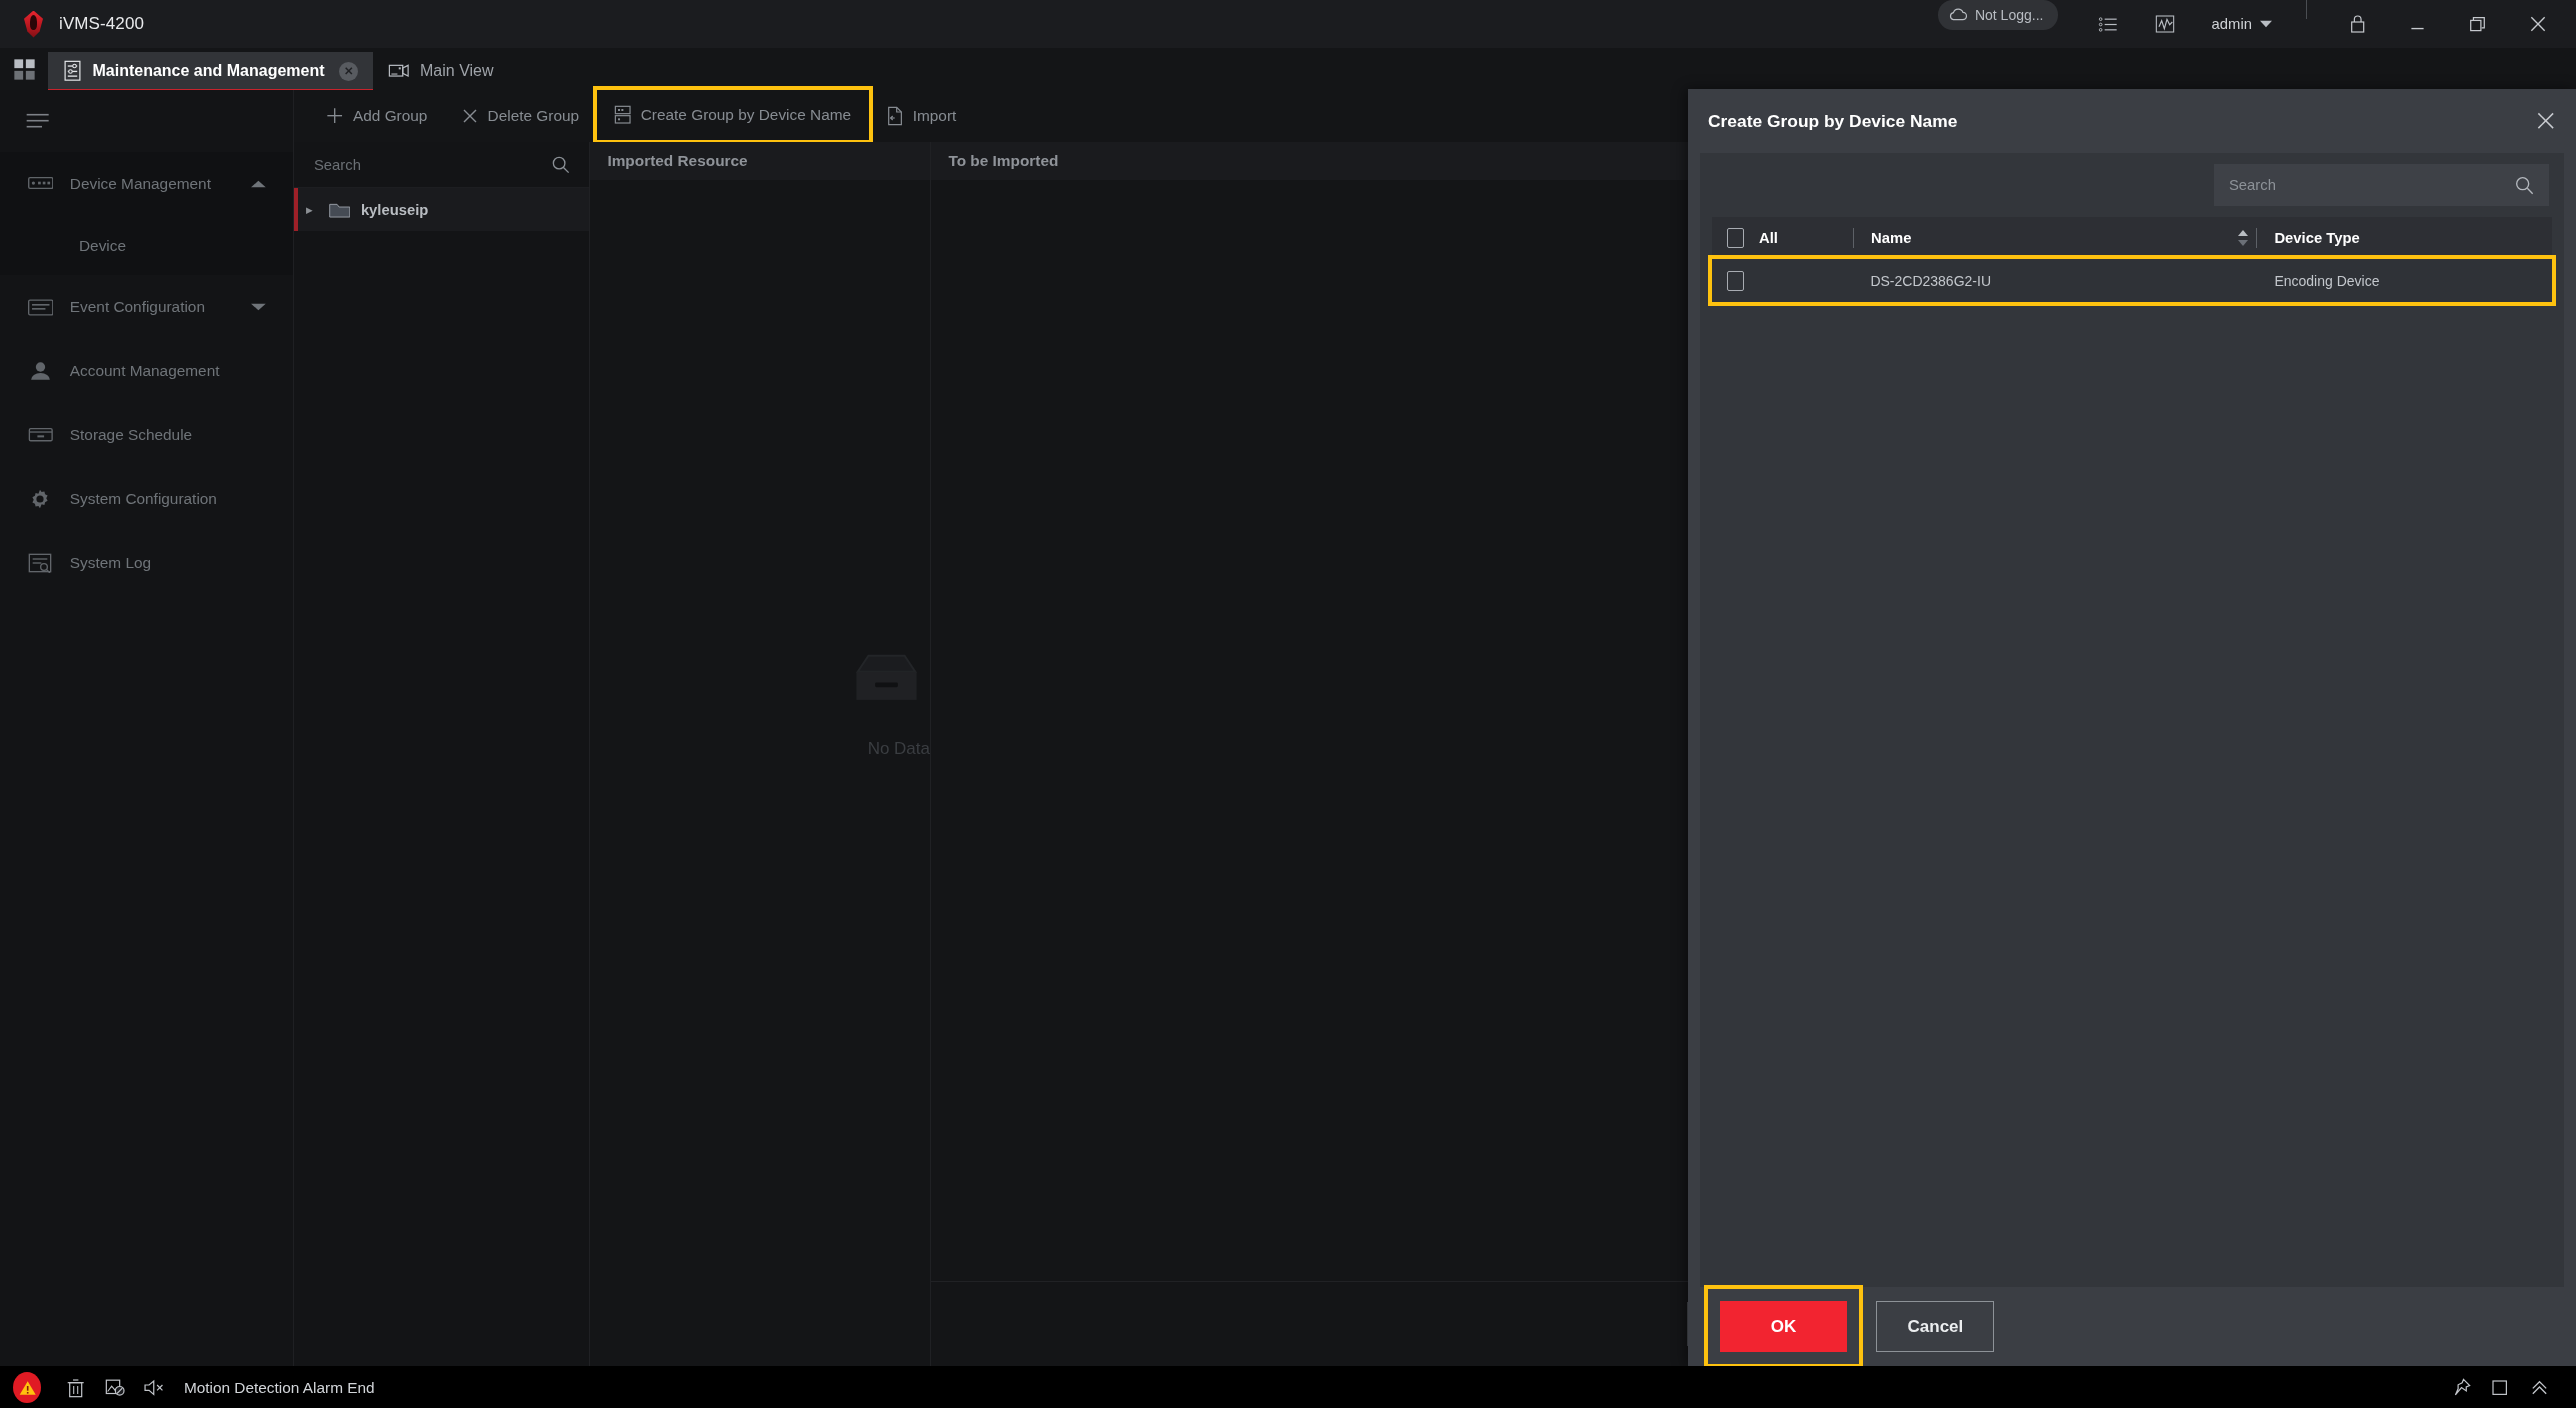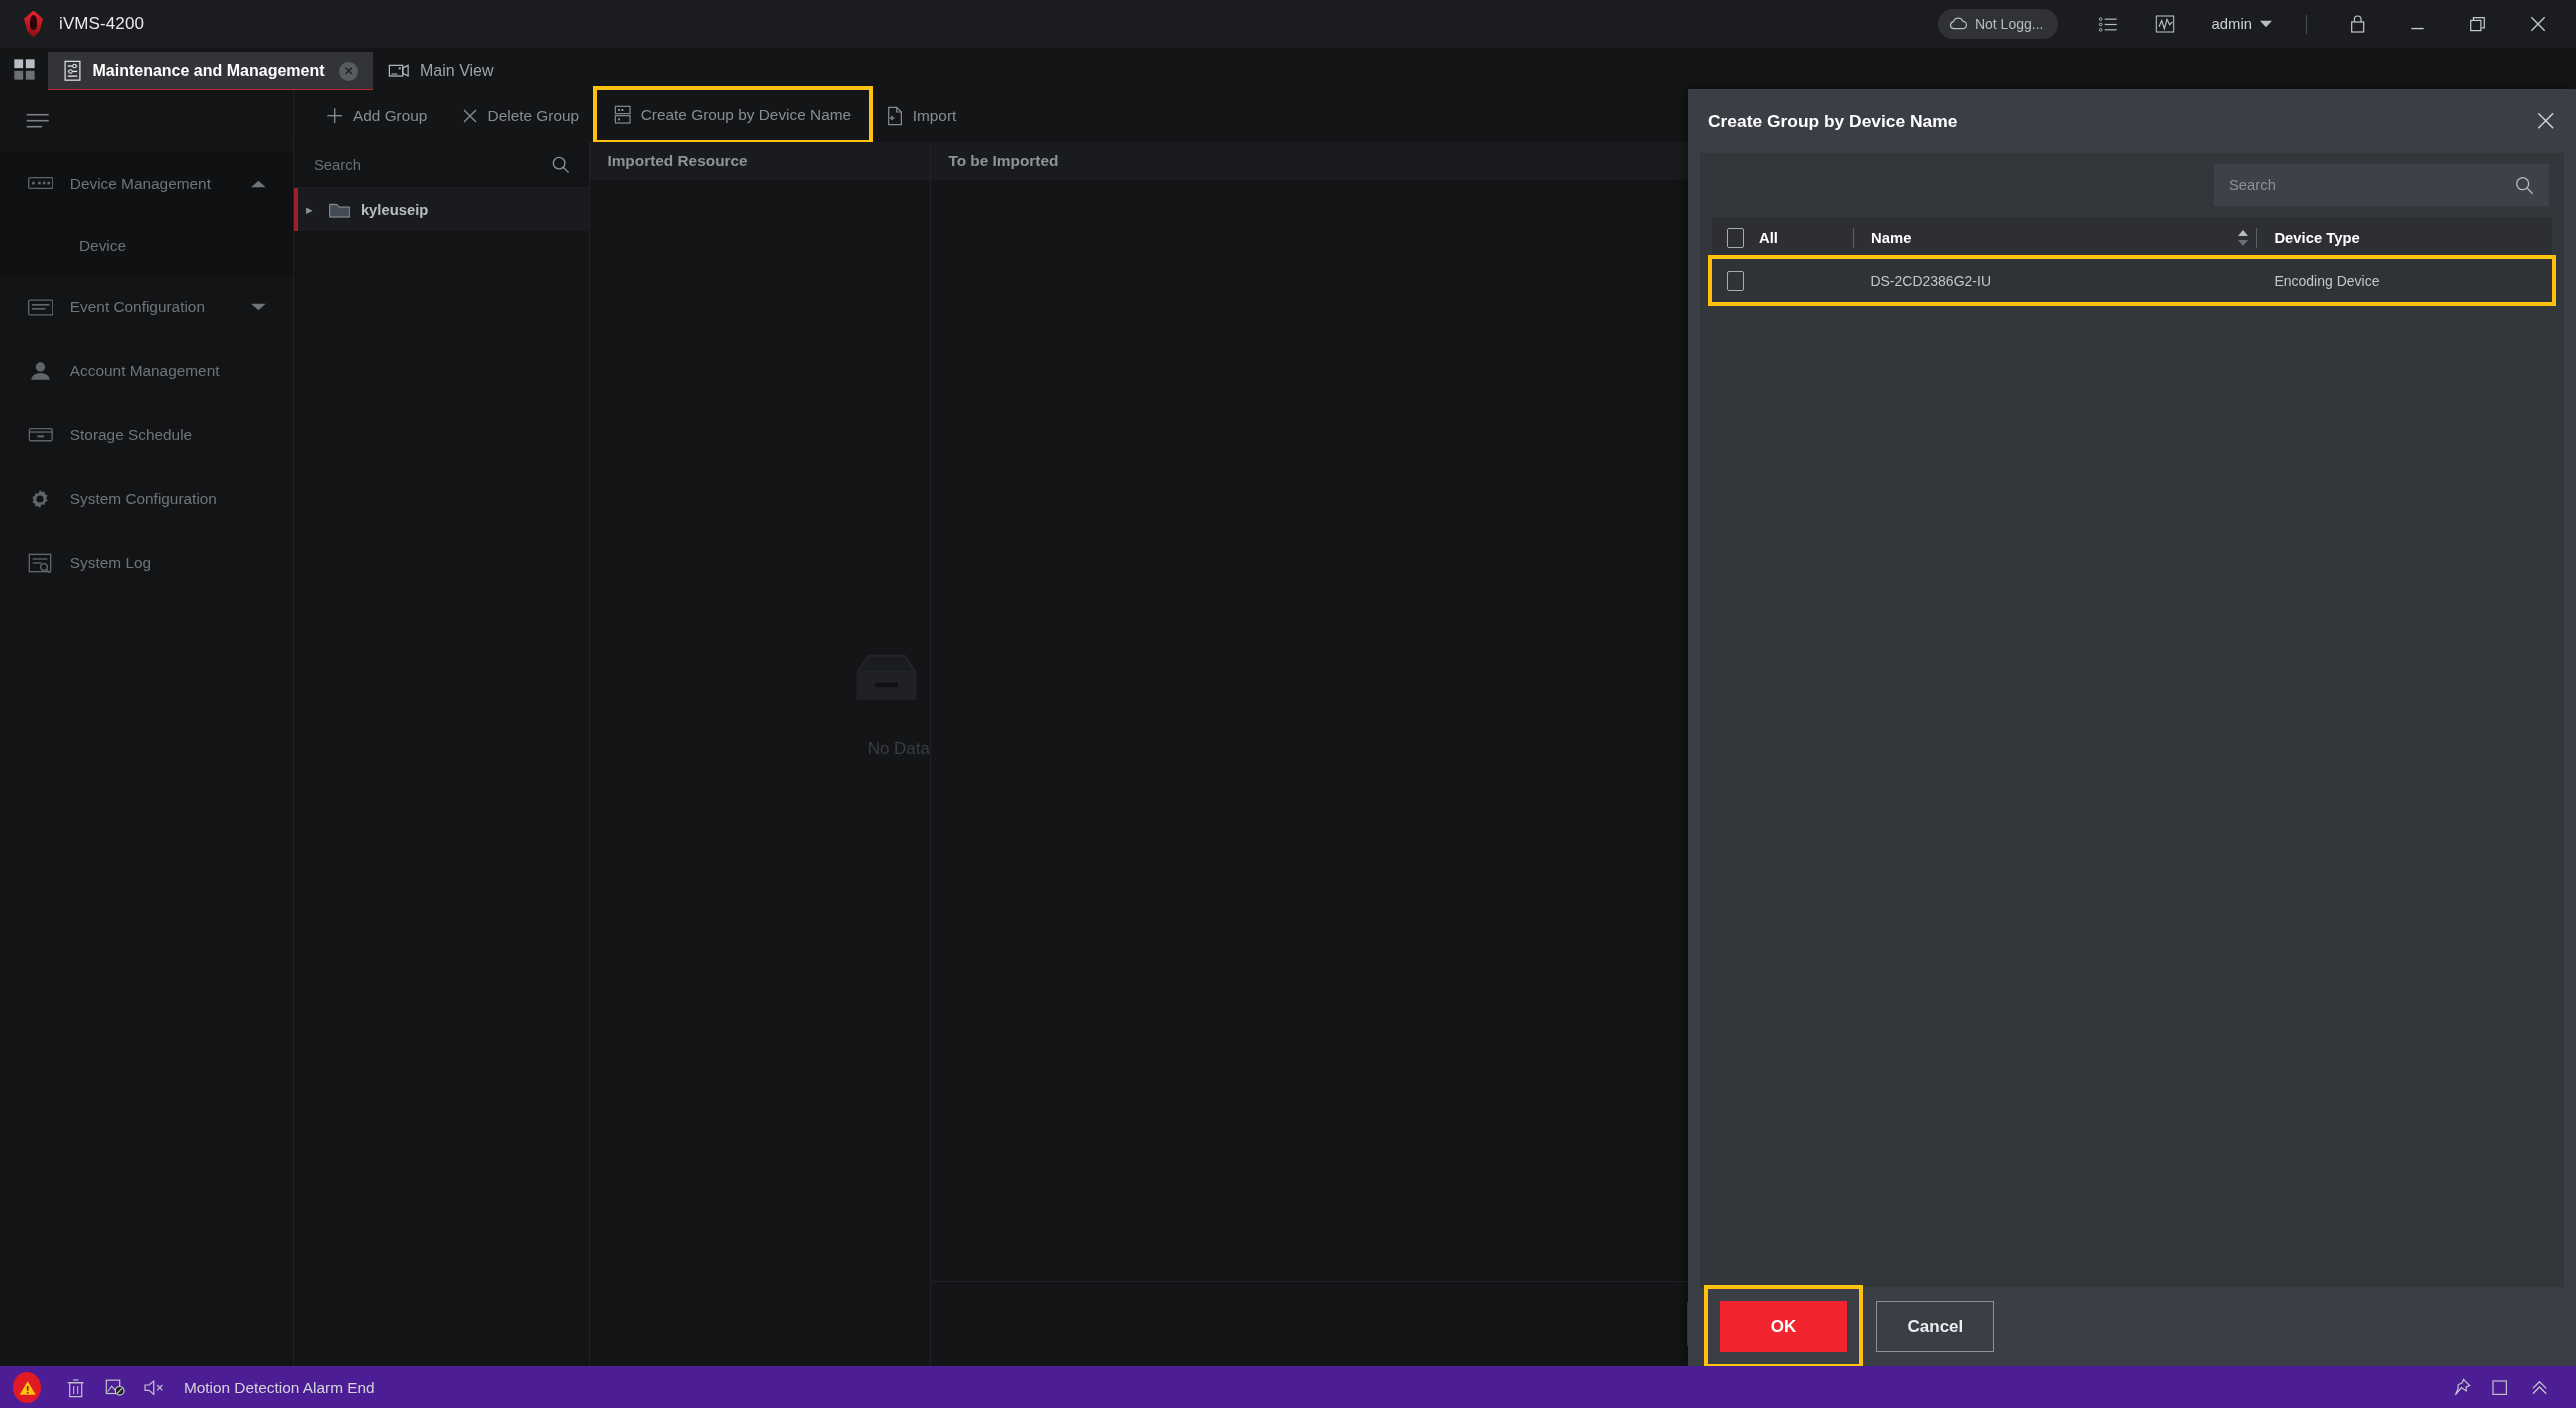--- a/index.html
+++ b/index.html
@@ -26,21 +26,21 @@
     clip-path: polygon(50% 0%, 100% 30%, 82% 78%, 50% 100%, 18% 78%, 0% 30%);
   }
   .logo-mark .d2 {
     position:absolute; left:10px; top:6px; width:7.4px; height:14.8px;
     background:#2a0608; border-radius: 50% 50% 40% 40%;
   }
   .app-title {
     margin-left: 12px; font-size: 17px; color: #e9eaec; letter-spacing: 0.1px;
   }
   .tb-right {
-    margin-left: auto; display: flex; align-items: center; height: 48px;
+    margin-left: auto; display: flex; height: 48px;
     padding-right: 17.4px; gap: 18px;
   }
   .pill {
     display:flex; align-items:center; gap:6.7px;
     background:#303236; border-radius: 14.8px; height: 29.5px;
     padding: 0 14.8px 0 10.7px; color:#b9bdc3; font-size: 14px; margin-right: 12px;
   }
   .ico { display:inline-flex; align-items:center; justify-content:center; }
   .tb-ico { width: 39px; height: 48px; color:#b9bdc3; }
   .tb-user { font-size: 14.8px; color:#cfd2d6; padding: 0 4px 0 9.4px; display:flex; align-items:center; gap:8px;}
@@ -195,21 +195,21 @@
   }
   .ok-wrap { outline: 4.7px solid #fec20f; padding: 12px; display:inline-flex; background:#3b3e44; }
   .btn-cancel {
     width: 118px; height: 51px; border:0.7px solid #8d9298; color:#eceef0; font-size:17px; font-weight:bold;
     display:flex; align-items:center; justify-content:center;
   }
 
   
   .statusbar {
     position:absolute; left:0; bottom:0; width:2576px; height: 43px;
-    background:#4c1d95; display:flex; align-items:center; padding: 0 17.4px 0 13.4px; gap: 0;
+    background:#000000; display:flex; align-items:center; padding: 0 17.4px 0 13.4px; gap: 0;
   }
   .alarm-dot {
     width: 28px; height: 31px; border-radius: 50%; background:#e01b24;
     display:flex; align-items:center; justify-content:center; margin-right: 14.8px;
   }
   .sb-ico { width: 39px; height: 43px; display:flex; align-items:center; justify-content:center; color:#c2c5ca;}
   .sb-text { font-size: 15.4px; color:#d2d5d9; margin-left: 10.7px; }
   .sb-right { margin-left:auto; display:flex; align-items:center; }
   svg { display:block; }
 </style>

